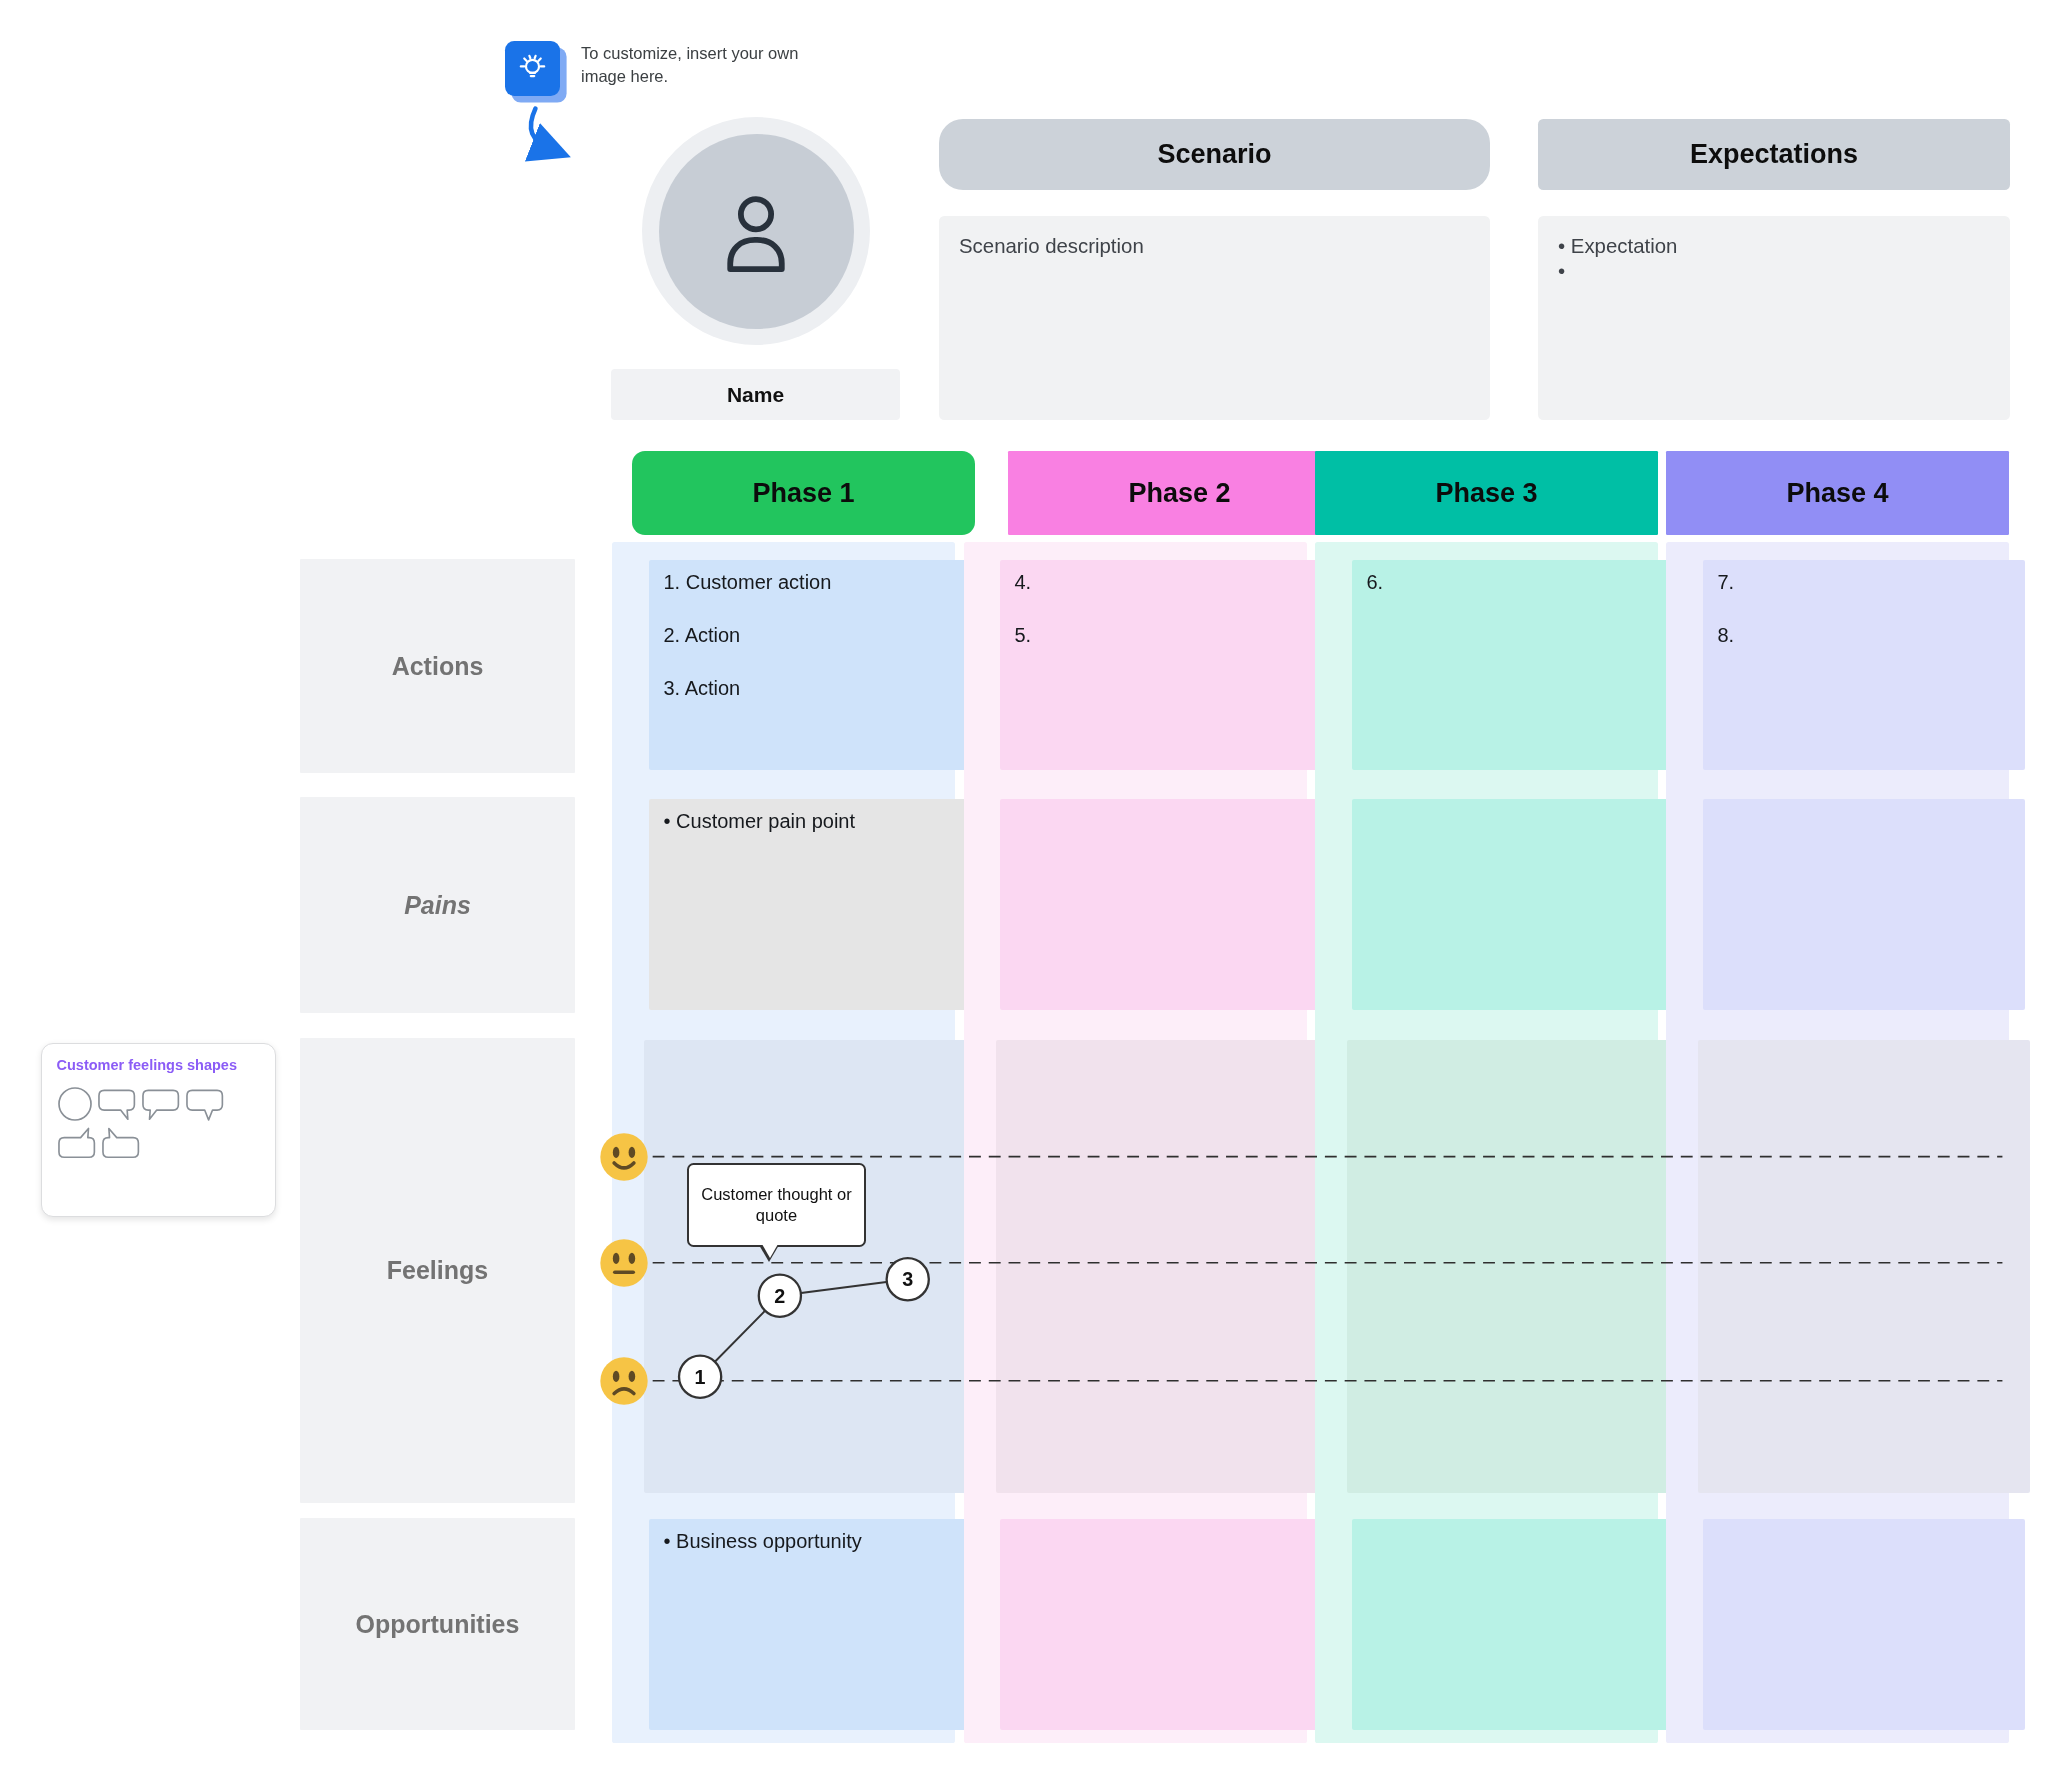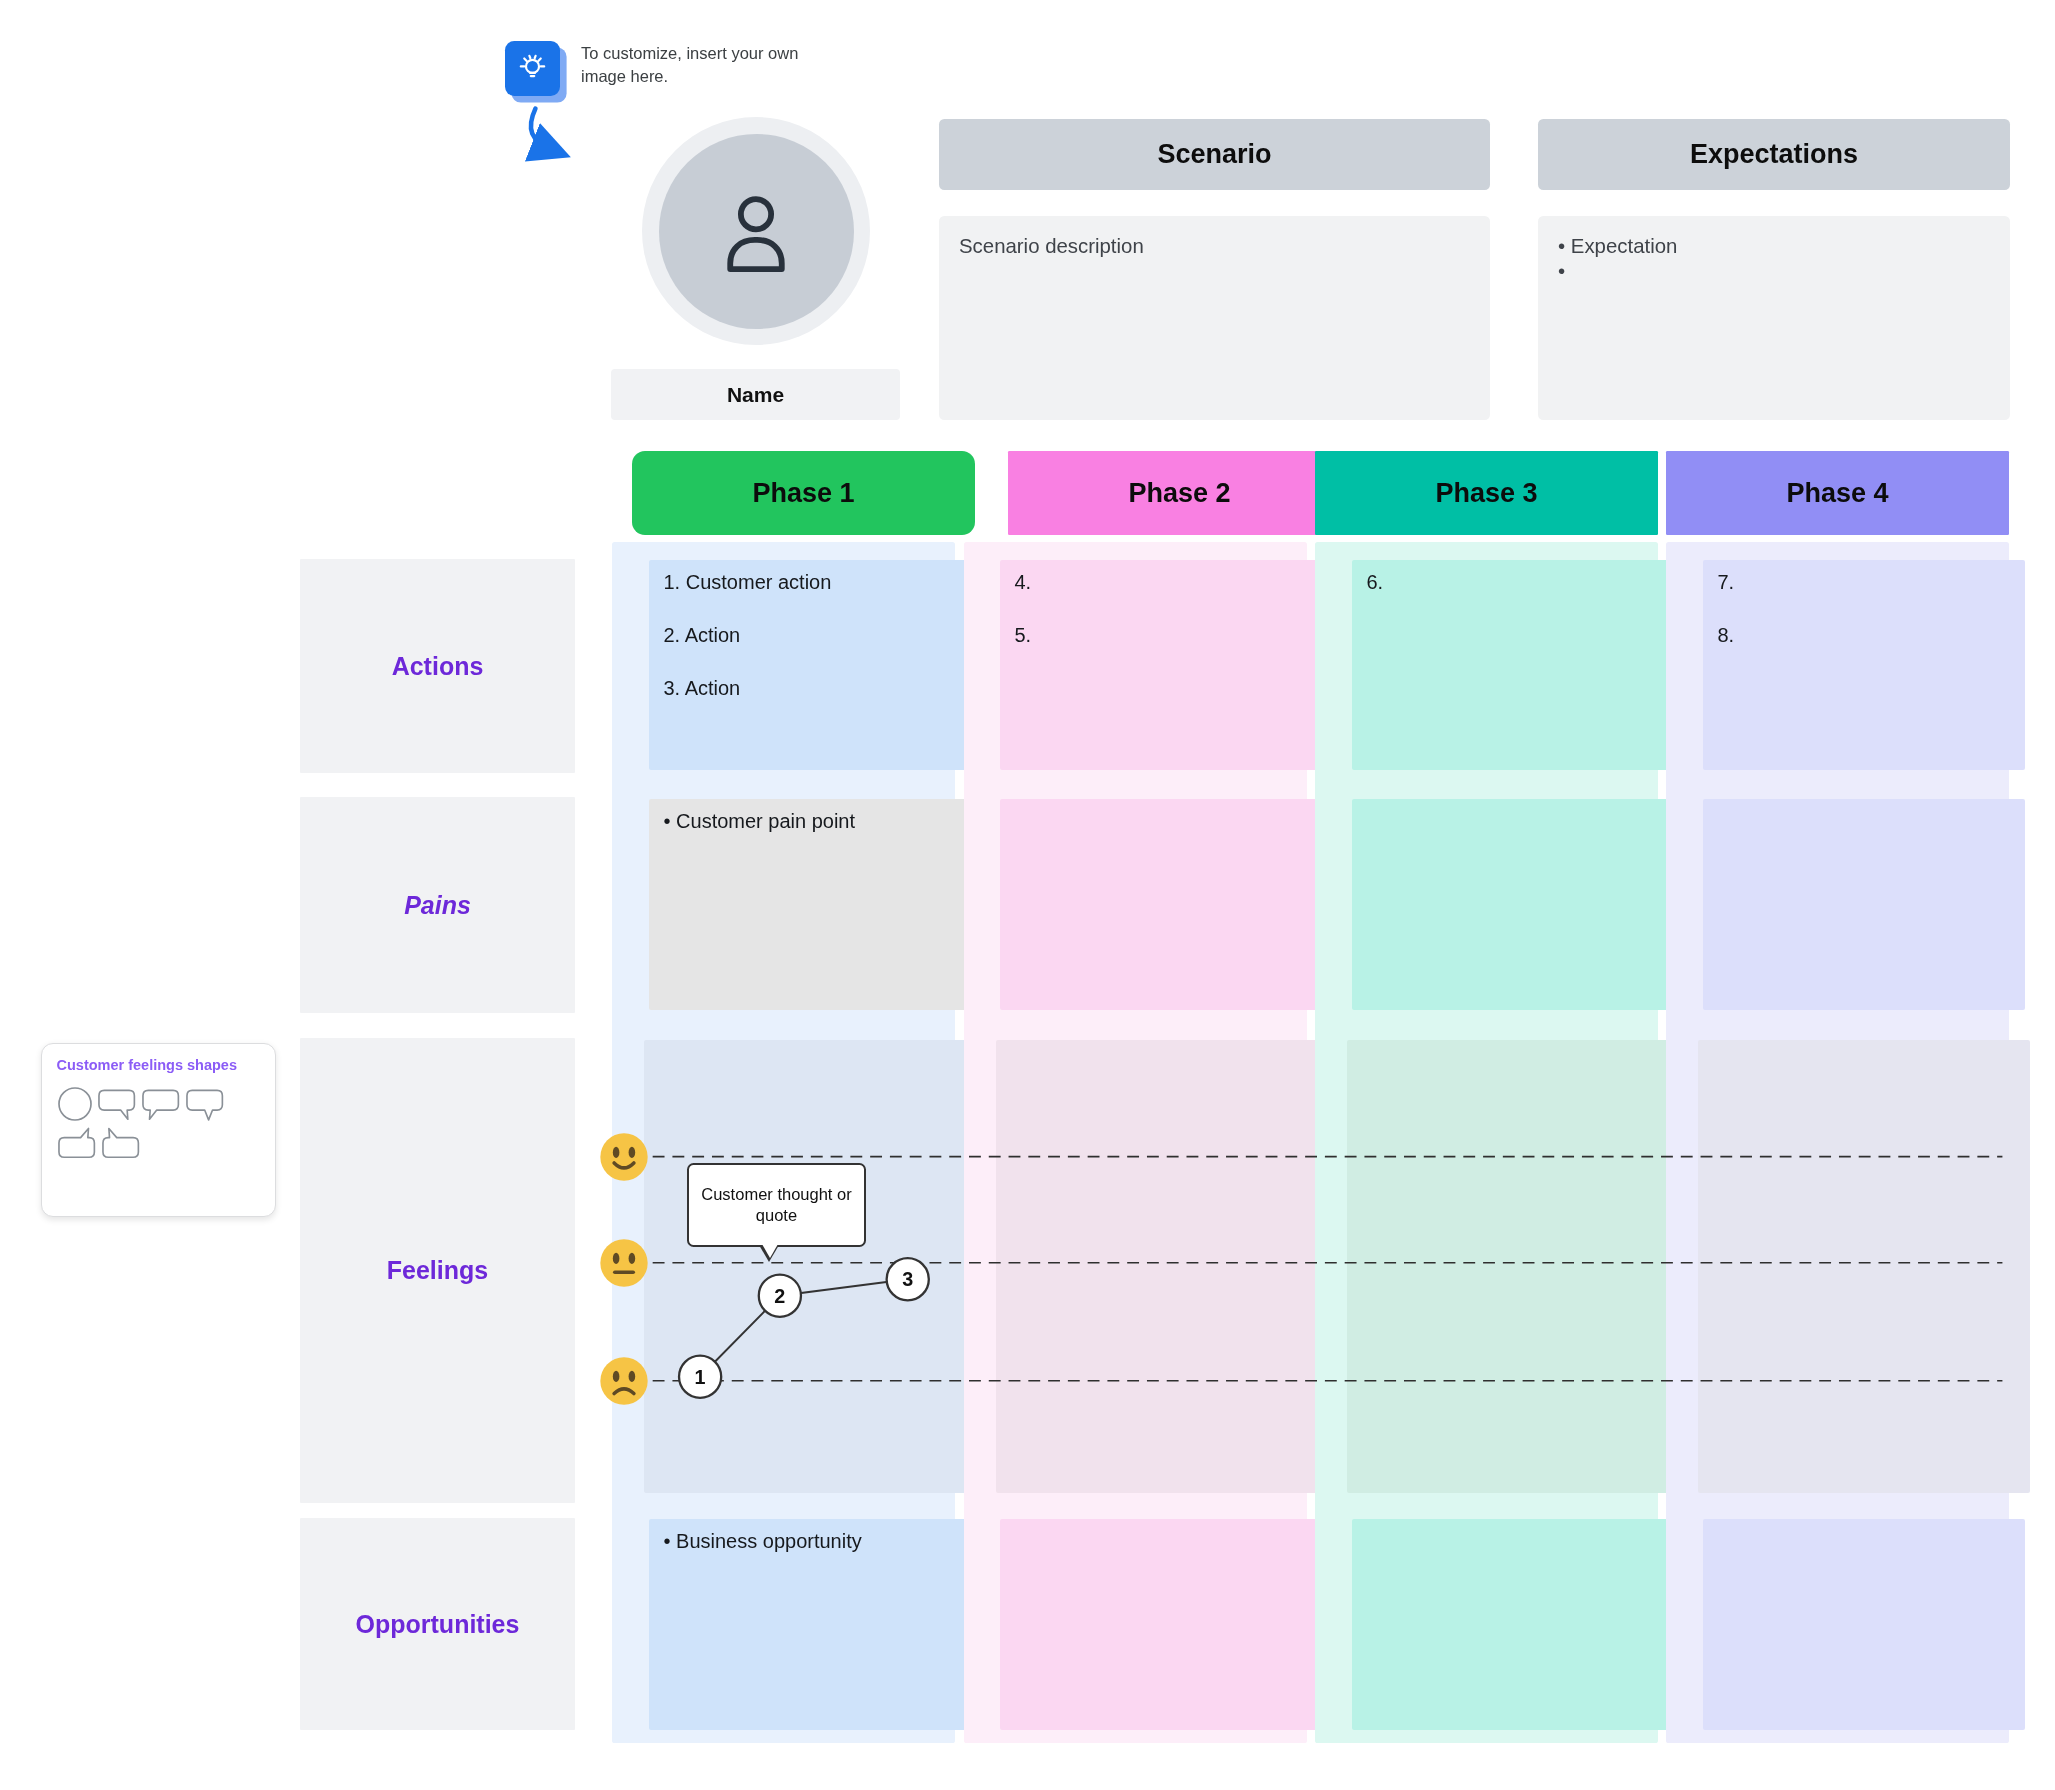--- a/index.html
+++ b/index.html
@@ -16,30 +16,30 @@
   .avatar-outer{position:absolute;left:642px;top:117px;width:228px;height:228px;border-radius:50%;
                 background:#edeff2;display:flex;align-items:center;justify-content:center;}
   .avatar-inner{width:195px;height:195px;border-radius:50%;background:#c7cdd5;
                 display:flex;align-items:center;justify-content:center;}
   .name-box{position:absolute;left:611px;top:369px;width:289px;height:51px;background:#f1f2f4;border-radius:4px;
             display:flex;align-items:center;justify-content:center;font-weight:bold;font-size:21px;color:#111;}
 
   
   .sec-header{position:absolute;top:119px;height:71px;background:#ccd2d9;border-radius:5.3px;
               display:flex;align-items:center;justify-content:center;font-weight:bold;font-size:27px;color:#0d0d0d;}
-  #scenario-header{left:939px;width:551px;}
+  #scenario-header{left:939px;width:551px;border-radius:24px;}
   #expectations-header{left:1538px;width:472px;}
   .sec-box{position:absolute;top:216px;height:204px;background:#f1f2f3;border-radius:5.3px;
            padding:18px 20px;box-sizing:border-box;font-size:20.4px;color:#3f4349;line-height:1.22;}
   #scenario-box{left:939px;width:551px;}
   #expectations-box{left:1538px;width:472px;}
 
   
   .row-label{position:absolute;left:300px;width:275px;background:#f1f2f4;border-radius:1px;
-             display:flex;align-items:center;justify-content:center;font-weight:bold;font-size:25px;color:#6d28d9;}
+             display:flex;align-items:center;justify-content:center;font-weight:bold;font-size:25px;color:#737373;}
   #label-actions{top:559px;height:214px;}
   #label-pains{top:797px;height:216px;font-style:italic;}
   #label-feelings{top:1038px;height:465px;}
   #label-opportunities{top:1518px;height:212px;}
 
   
   .phase-header{position:absolute;top:451px;height:84px;width:343px;border-radius:1.3px;
                 display:flex;align-items:center;justify-content:center;font-weight:bold;font-size:27px;color:#0c0c0c;}
   .band-bg{position:absolute;top:542px;height:1201px;width:343px;border-radius:2.6px;}
   .cell{position:absolute;border-radius:2px;box-sizing:border-box;font-size:20px;color:#16191d;

